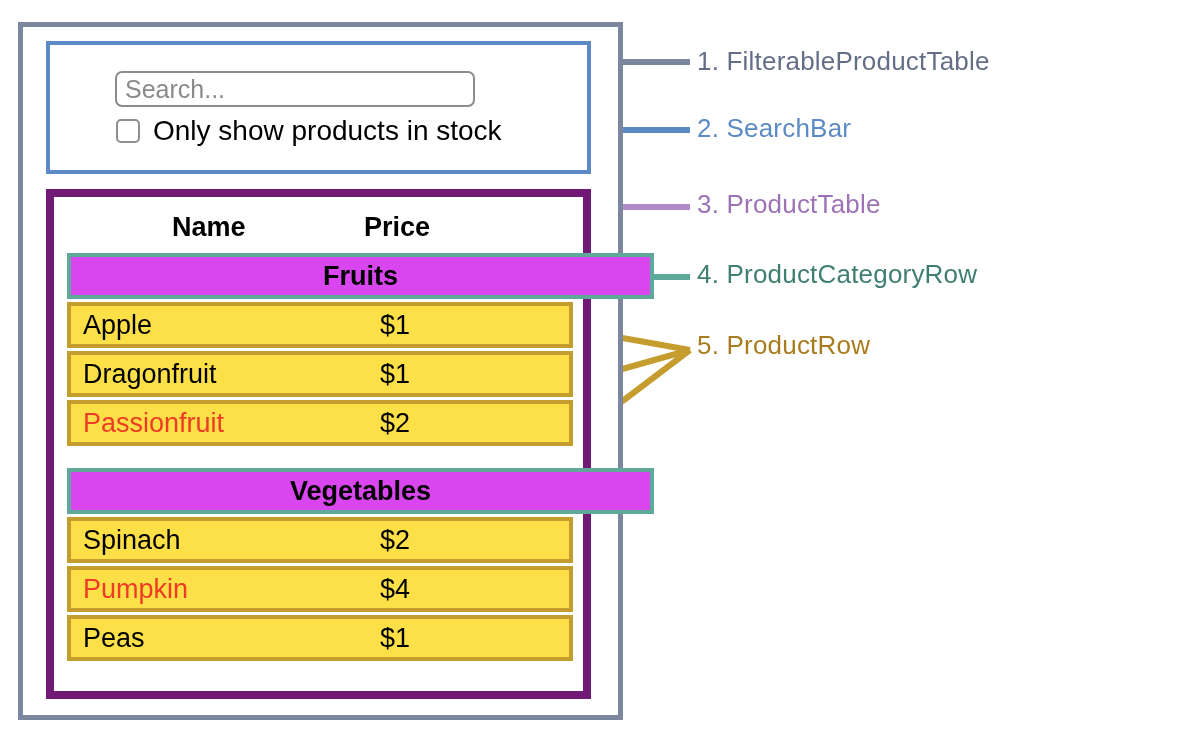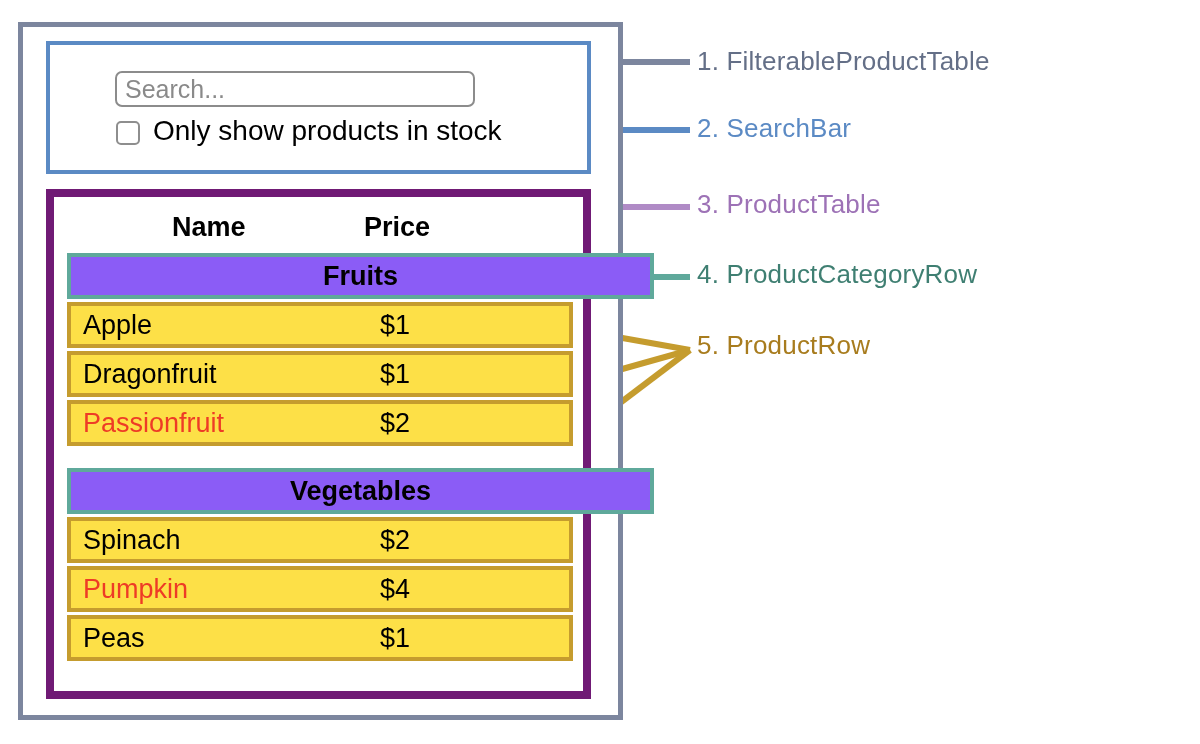--- a/index.html
+++ b/index.html
@@ -63,21 +63,21 @@
     line-height: 32px;
     outline: none;
   }
   .search-input::placeholder { color: #8A8A8A; opacity: 1; }
 
   .checkbox-row {
     position: absolute;
     left: 66px;
     top: 72px;
     display: flex;
-    align-items: flex-end;
+    align-items: center;
     gap: 13px;
   }
   .checkbox-box {
     width: 24px;
     height: 24px;
     box-sizing: border-box;
     border: 2px solid #8E8E8E;
     border-radius: 5px;
     background: #ffffff;
     flex: 0 0 auto;
@@ -127,21 +127,21 @@
     top: 56px;
     width: 506px;
   }
 
   
   .category-row {
     box-sizing: border-box;
     width: 587px;
     height: 46px;
     border: 4px solid #5FA99B;
-    background: #8b5cf6;
+    background: #d946ef;
     display: flex;
     align-items: center;
     justify-content: center;
     margin-bottom: 3px;
   }
   .category-row .cat-label {
     font-family: "Liberation Sans", sans-serif;
     font-size: 27px;
     font-weight: bold;
     color: #000000;

